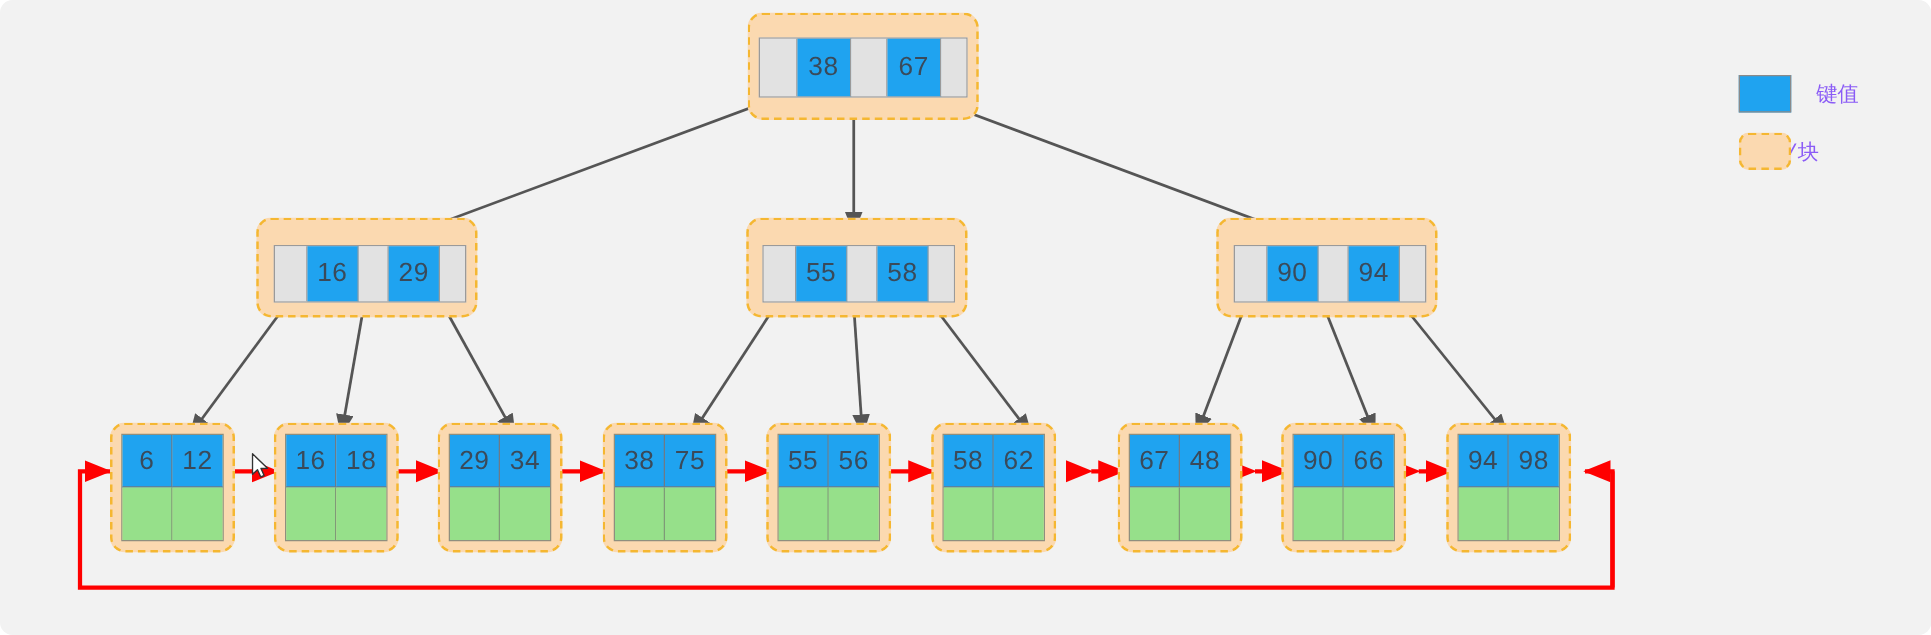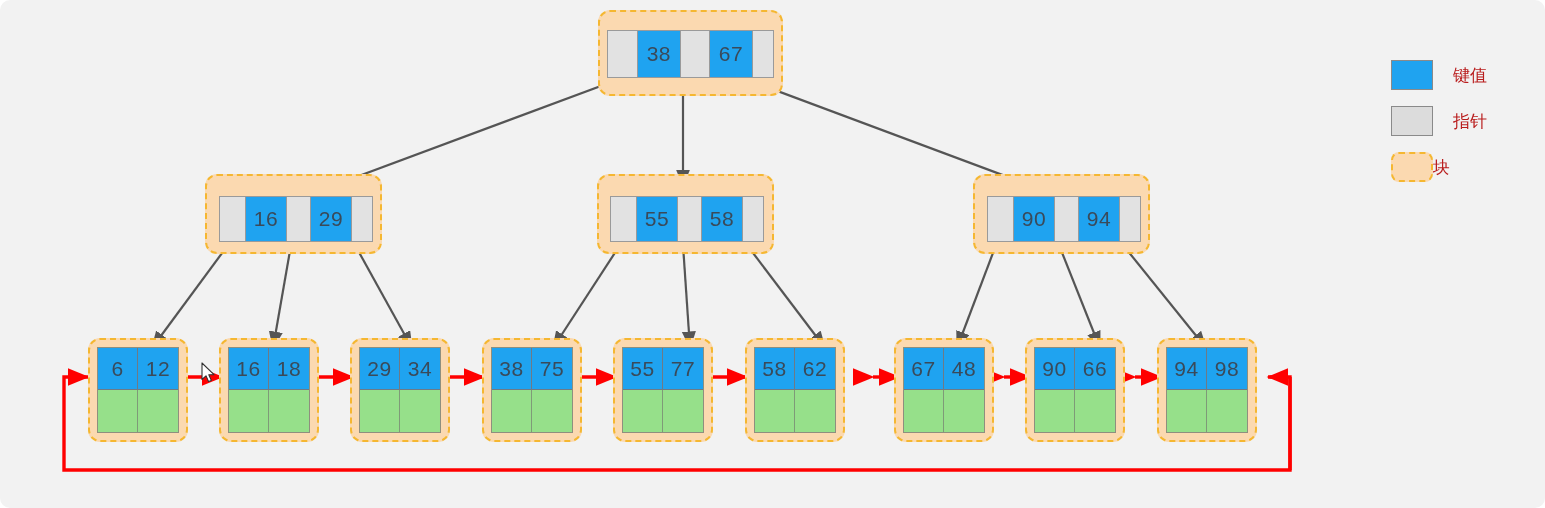--- a/index.html
+++ b/index.html
@@ -106,23 +106,23 @@
     box-sizing: border-box;
     flex: none;
   }
   .lg-sw.key    { background: #1fa3f0; border: 1px solid #8a8a8a; }
   .lg-sw.data   { background: #96e08a; border: 1px solid #8a8a8a; }
   .lg-sw.ptr    { background: #dcdcdc; border: 1px solid #8a8a8a; }
   .lg-sw.page   { background: #fbd9b0; border: 2px dashed #f5b731; border-radius: 8px; }
   .lg-txt {
     margin-left: 20px;
     font-size: 17px;
-    color: #b91c1c;
+    color: #8b5cf6;
     white-space: nowrap;
-    font-family: Liberation Sans, sans-serif;
+    font-family: Liberation Mono, monospace;
   }
 
   
   #cursor {
     position: absolute;
     left: 201px;
     top: 362px;
     width: 16px;
     height: 22px;
   }
@@ -248,21 +248,21 @@
   <div class="leaf" style="left:491px; top:347px; width:82px; height:86px;">
     <div class="k">38</div>
     <div class="k r">75</div>
     <div class="d"></div>
     <div class="d r"></div>
   </div>
 
   <div class="page" style="left:613px; top:338px; width:100px; height:104px;"></div>
   <div class="leaf" style="left:622px; top:347px; width:82px; height:86px;">
     <div class="k">55</div>
-    <div class="k r">77</div>
+    <div class="k r">56</div>
     <div class="d"></div>
     <div class="d r"></div>
   </div>
 
   <div class="page" style="left:745px; top:338px; width:100px; height:104px;"></div>
   <div class="leaf" style="left:754px; top:347px; width:82px; height:86px;">
     <div class="k">58</div>
     <div class="k r">62</div>
     <div class="d"></div>
     <div class="d r"></div>
@@ -291,24 +291,20 @@
     <div class="d"></div>
     <div class="d r"></div>
   </div>
 
   <div id="legend">
     <div class="lg-row">
       <div class="lg-sw key"></div>
       <div class="lg-txt">键值</div>
     </div>
     <div class="lg-row">
-      <div class="lg-sw ptr"></div>
-      <div class="lg-txt">指针</div>
-    </div>
-    <div class="lg-row">
       <div class="lg-sw page"></div>
       <div class="lg-txt">页/块</div>
     </div>
   </div>
 
   <svg id="cursor" viewBox="0 0 16 22">
     <path d="M1,1 L1,17.5 L5,13.8 L7.6,19.6 L10.3,18.4 L7.8,12.8 L13,12.6 Z" fill="#ffffff" stroke="#333333" stroke-width="1.1" stroke-linejoin="round"></path>
   </svg>
 
 </div>

